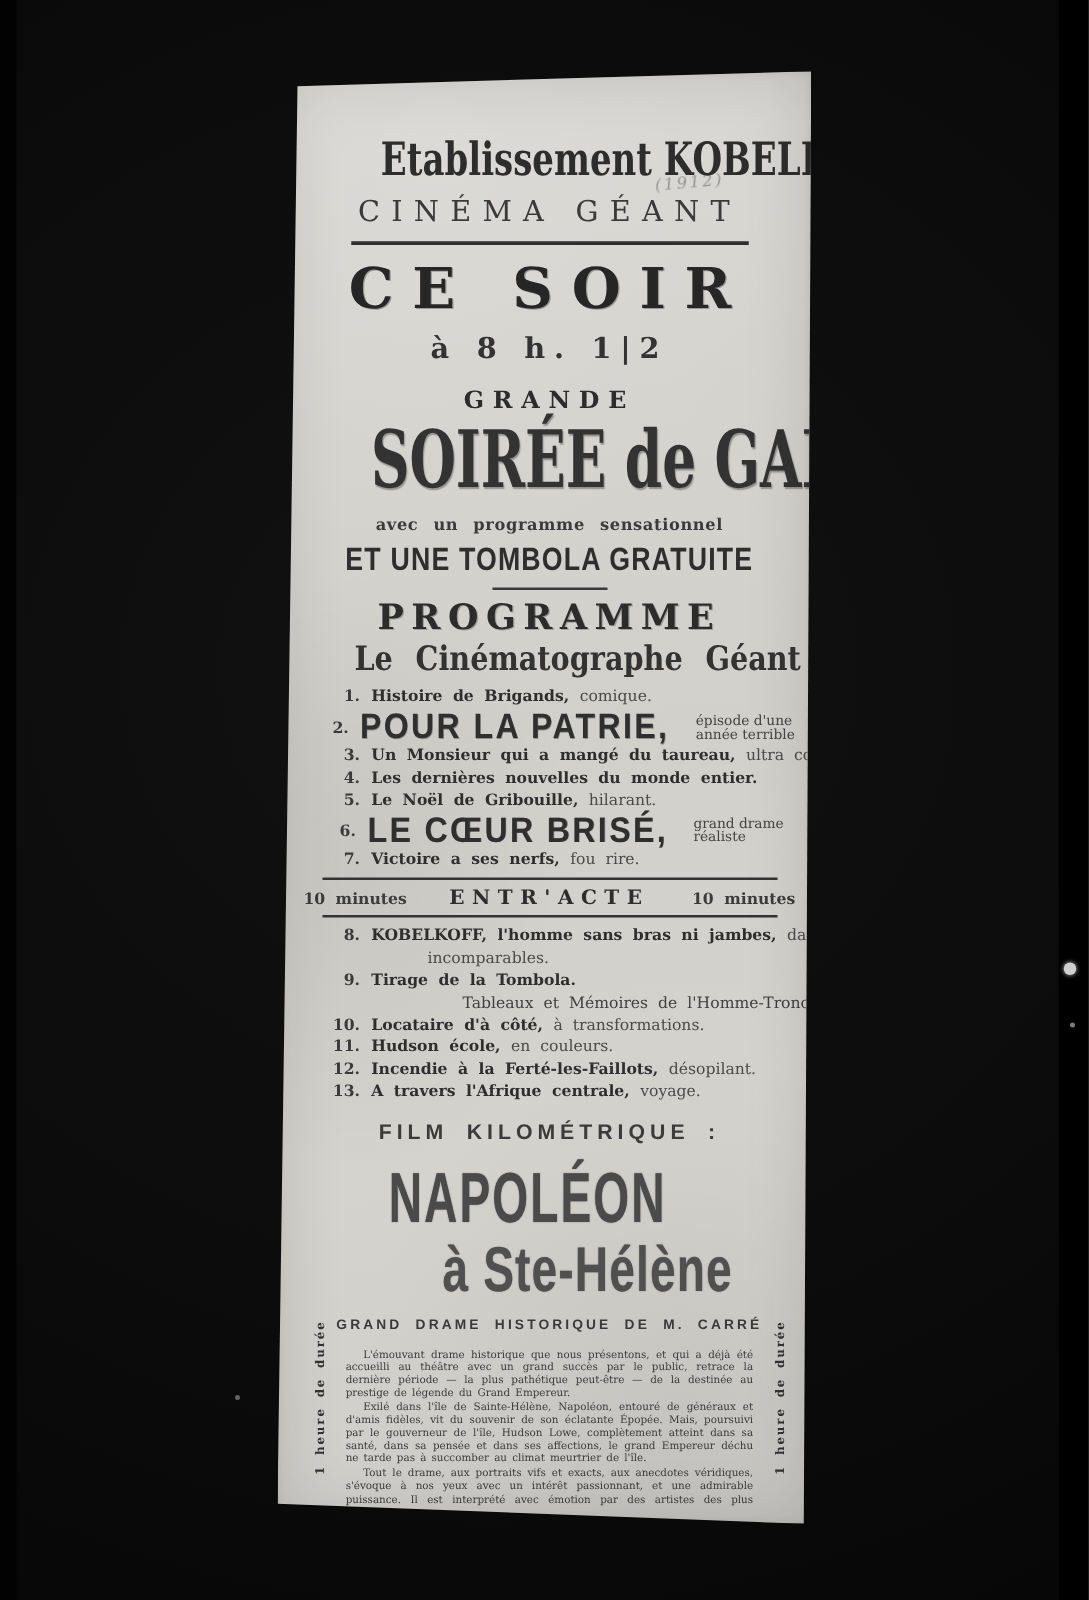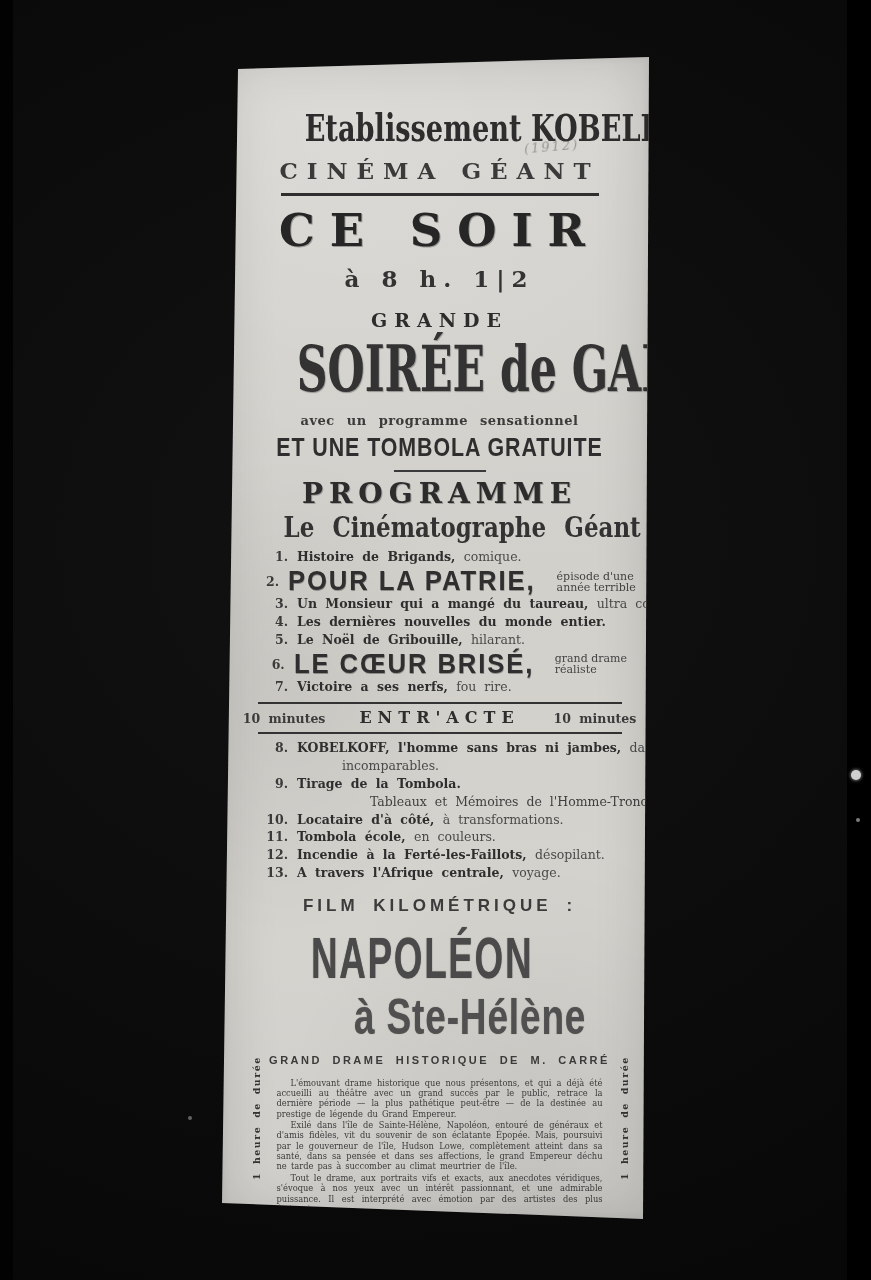--- a/index.html
+++ b/index.html
@@ -37,21 +37,21 @@
   .handnote{
     position:absolute;top:28px;left:272px;
     font-style:italic;font-size:13px;color:rgba(95,95,95,.55);
     transform:rotate(-5deg);filter:blur(.5px);letter-spacing:2px;
   }
 
   .squish{display:inline-block;white-space:nowrap;}
 
   .estab{margin:54px 0 0;font-size:34px;font-weight:bold;line-height:1;}
   .estab .squish{transform:scale(.80,1.08);transform-origin:center;}
-  .venue{margin:14px 0 0;font-size:23px;font-weight:bold;letter-spacing:9px;line-height:1;color:#3a3a3a;}
+  .venue{margin:14px 0 0;font-size:23px;font-weight:normal;letter-spacing:9px;line-height:1;color:#3a3a3a;}
   .rule{background:#2f2f2f;margin-left:auto;margin-right:auto;}
   .main-rule{width:318px;height:3px;margin-top:11px;}
   .cesoir{margin-top:12px;font-size:45px;font-weight:bold;letter-spacing:15px;line-height:1;color:#262626;text-shadow:1px 1px 0 rgba(40,40,40,.35);}
   .time{margin-top:12px;font-size:23px;font-weight:bold;letter-spacing:7px;color:#333;}
   .doors{margin-top:11px;font-size:13px;font-weight:bold;letter-spacing:1.5px;word-spacing:9px;color:#3d3d3d;}
   .grande{margin-top:17px;font-size:19px;font-weight:bold;letter-spacing:7px;color:#2c2c2c;}
   .gala{margin-top:9px;font-size:52px;font-weight:bold;line-height:1.1;color:#333;text-shadow:1px 1px 1px rgba(50,50,50,.4);filter:blur(.2px);}
   .gala .squish{transform:scale(.82,1.22);transform-origin:center;}
   .gala-sub1{margin-top:16px;font-size:13px;font-weight:bold;letter-spacing:.5px;word-spacing:7px;color:#3b3b3b;}
   .gala-sub2{margin-top:6px;font-family:"Liberation Sans",sans-serif;font-weight:bold;font-size:23px;letter-spacing:1px;color:#2e2e2e;}
@@ -158,21 +158,21 @@
         <span class="ent">ENTR'ACTE</span>
         <span class="min">10 minutes</span>
       </div>
 
       <div class="items">
         <div class="item"><span class="num">8.</span><span class="t">KOBELKOFF, l'homme sans bras ni jambes,</span> <span class="note">dans ses exercices</span></div>
         <div class="item"><span class="cont note">incomparables.</span></div>
         <div class="item"><span class="num">9.</span><span class="t">Tirage de la Tombola.</span></div>
         <div class="item"><span class="cont2">Tableaux et Mémoires de l'Homme-Tronc.</span></div>
         <div class="item"><span class="num">10.</span><span class="t">Locataire d'à côté,</span> <span class="note">à transformations.</span></div>
-        <div class="item"><span class="num">11.</span><span class="t">Tombola école,</span> <span class="note">en couleurs.</span></div>
+        <div class="item"><span class="num">11.</span><span class="t">Hudson école,</span> <span class="note">en couleurs.</span></div>
         <div class="item"><span class="num">12.</span><span class="t">Incendie à la Ferté-les-Faillots,</span> <span class="note">désopilant.</span></div>
         <div class="item"><span class="num">13.</span><span class="t">A travers l'Afrique centrale,</span> <span class="note">voyage.</span></div>
       </div>
 
       <div class="film-kicker">FILM KILOMÉTRIQUE :</div>
       <div class="napoleon"><span class="squish">NAPOLÉON</span></div>
       <div class="stehelene"><span class="squish">à Ste-Hélène</span></div>
       <div class="byline">GRAND DRAME HISTORIQUE DE M. CARRÉ</div>
 
       <div class="synopsis">

